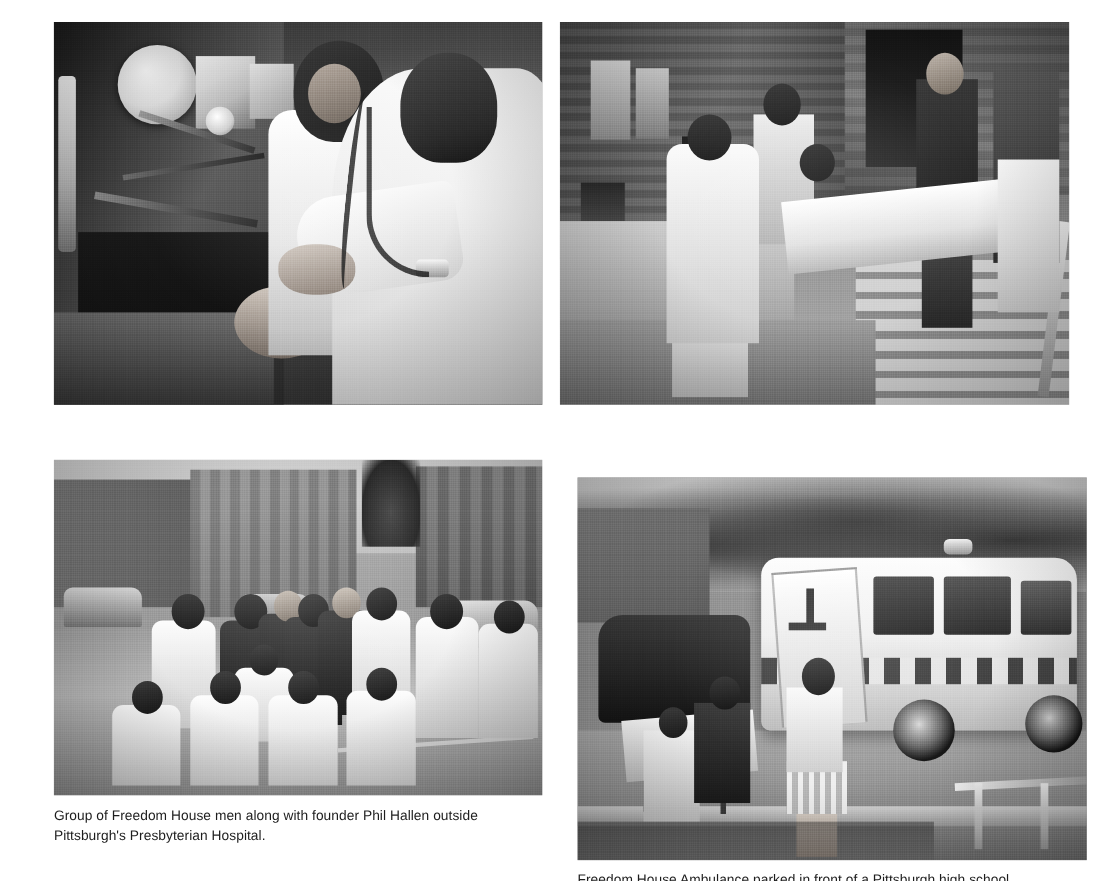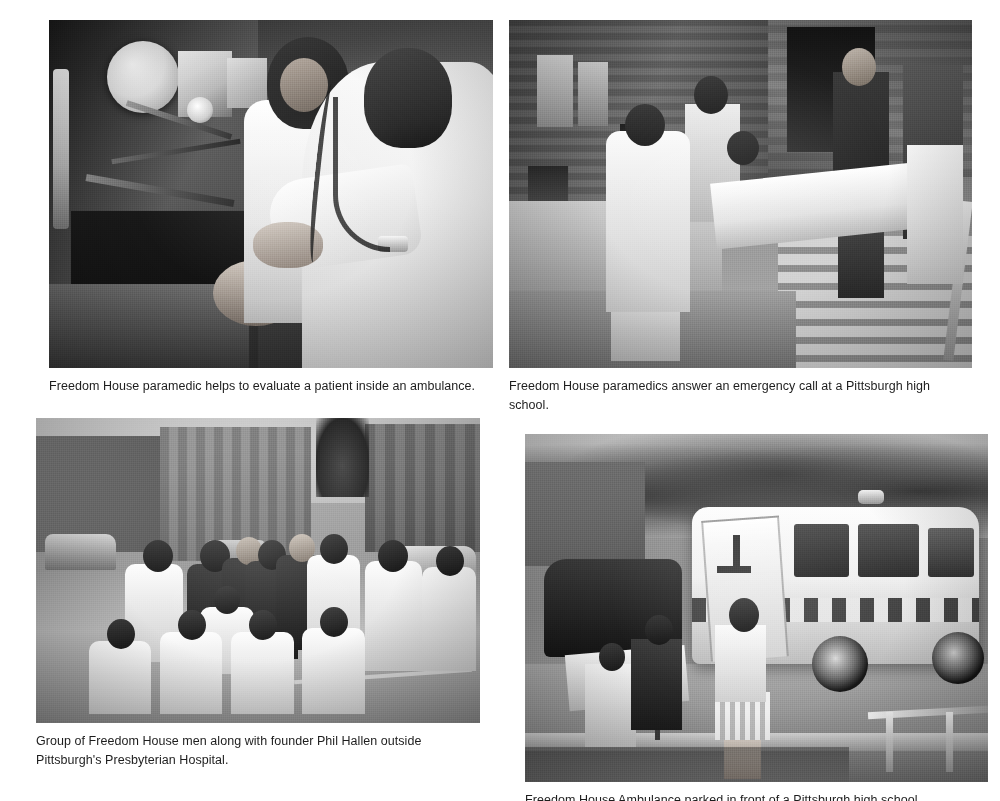--- a/index.html
+++ b/index.html
@@ -37,21 +37,21 @@
     letter-spacing: 0.05px;
   }
 
   
   #fig-1 { left: 49px;  top: 20px;  width: 444px; }
   #fig-1 .photo { width: 444px; height: 348px; }
 
   #fig-2 { left: 509px; top: 20px;  width: 463px; }
   #fig-2 .photo { width: 463px; height: 348px; }
 
-  #fig-3 { left: 36px;  top: 418px; width: 417px; }
+  #fig-3 { left: 49px;  top: 418px; width: 417px; }
   #fig-3 .photo { width: 444px; height: 305px; }
 
   #fig-4 { left: 509px; top: 418px; width: 463px; }
   #fig-4 .photo { width: 463px; height: 348px; }
 
   
   .photo .grain {
     position: absolute;
     inset: 0;
     background-image:
@@ -381,21 +381,20 @@
       <div class="sh medic-r-body"></div>
       <div class="sh medic-r-head"></div>
       <div class="sh medic-r-arm"></div>
       <div class="sh medic-r-hand"></div>
       <div class="sh watch"></div>
       <div class="sh steth"></div>
       <div class="sh steth2"></div>
       <div class="grain"></div>
       <div class="vig"></div>
     </div>
-    <figcaption class="caption">Freedom House paramedic helps to evaluate a patient inside an ambulance.</figcaption>
   </figure>
 
   <figure class="figure" id="fig-2" style="margin:0;">
     <div class="photo" id="p2">
       <div class="sh bldg"></div>
       <div class="sh bldg2"></div>
       <div class="sh win-a"></div>
       <div class="sh win-b"></div>
       <div class="sh win-c"></div>
       <div class="sh win-d"></div>
@@ -412,21 +411,20 @@
       <div class="sh man-legs"></div>
       <div class="sh man-head"></div>
       <div class="sh stretcher"></div>
       <div class="sh medic-r-body"></div>
       <div class="sh medic-l-leg"></div>
       <div class="sh medic-l-body"></div>
       <div class="sh medic-l-head"></div>
       <div class="grain"></div>
       <div class="vig"></div>
     </div>
-    <figcaption class="caption">Freedom House paramedics answer an emergency call at a Pittsburgh high school.</figcaption>
   </figure>
 
   <figure class="figure" id="fig-3" style="margin:0;">
     <div class="photo pgroup" id="p3">
       <div class="sh sky"></div>
       <div class="sh bldg-l"></div>
       <div class="sh bldg-m"></div>
       <div class="sh bldg-r"></div>
       <div class="sh tree"></div>
       <div class="sh lot"></div>

